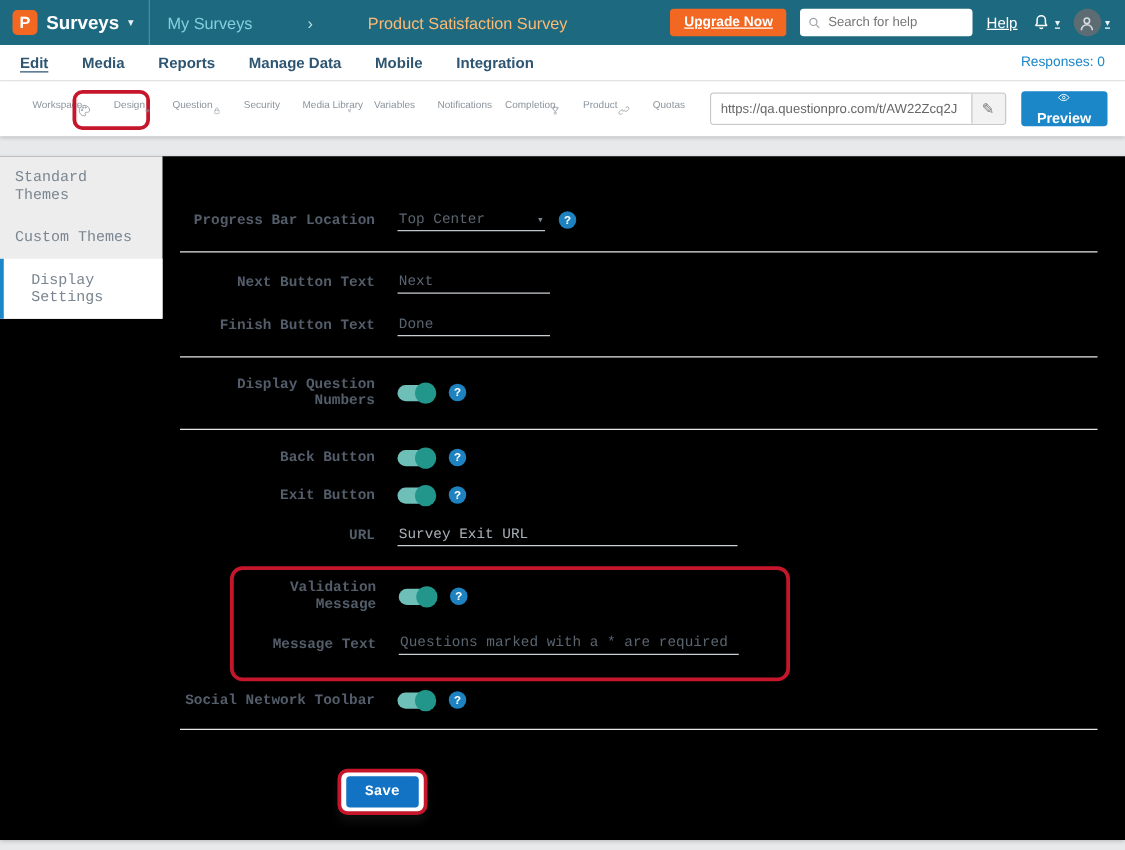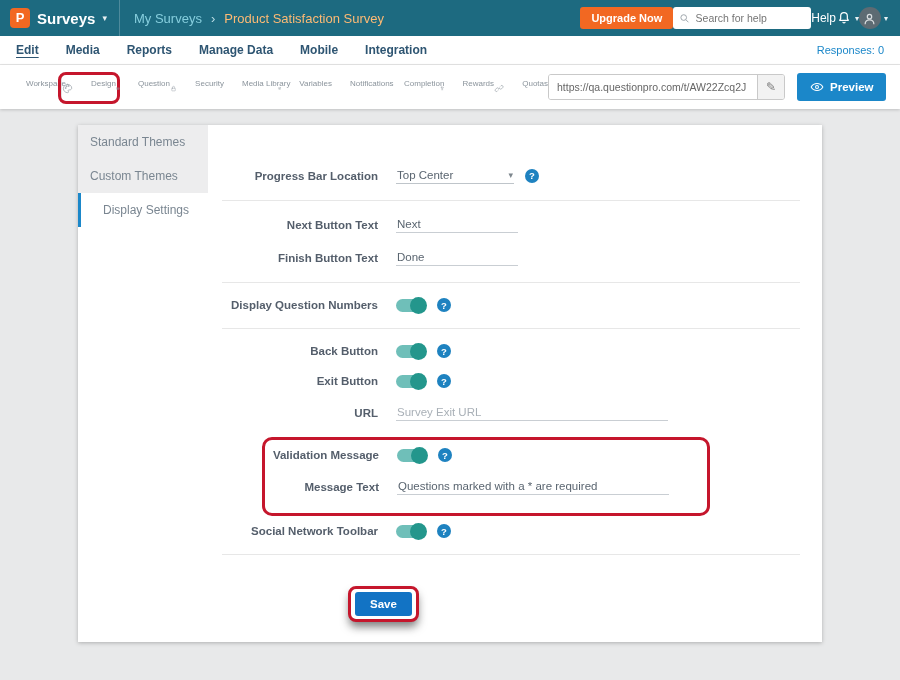--- a/index.html
+++ b/index.html
@@ -7,25 +7,25 @@
   body { font-family:"Liberation Sans", sans-serif; background:#e8e9ea; color:#5a6570; }
 
   
   .topbar { height:36px; background:#1d6a80; display:flex; align-items:center; color:#fff; }
   .brand { height:100%; width:120px; display:flex; align-items:center; gap:7px; padding:0 10px;
            border-right:1px solid rgba(255,255,255,.22); cursor:pointer; }
   .logo { width:20px; height:20px; background:#f26822; border-radius:4px; color:#fff;
           font-weight:bold; font-size:13px; text-align:center; line-height:20px; }
   .brand-label { font-size:15px; font-weight:600; }
   .caret { font-size:9px; opacity:.9; }
-  .crumbs { margin-left:14px; font-size:13px; display:flex; align-items:center; }
+  .crumbs { margin-left:14px; font-size:13px; display:flex; align-items:center;gap:35px; }
   .crumb-parent { color:#86cedd; cursor:pointer; }
   .chev { margin:0 9px; color:#bcdfe6; font-size:13px; }
   .crumb-current { color:#fdba74; }
-  .top-right { margin-left:auto; display:flex; align-items:center; gap:0; padding-right:12px; }
+  .top-right { margin-left:auto; display:flex; align-items:center; gap:11px; padding-right:12px;text-decoration:underline; }
   .upgrade { background:#f26822; color:#fff; border:none; border-radius:3px; font-size:11px;
              font-weight:bold; padding:5px 11px; cursor:pointer; font-family:inherit; }
   .search { background:#fff; border-radius:3px; height:22px; width:138px; display:flex;
             align-items:center; padding:0 6px; gap:5px; }
   .search input { border:none; outline:none; font-size:10.5px; width:100%; color:#555;
                   font-family:inherit; background:transparent; }
   .help-link { font-size:12px; cursor:pointer; }
   .ico-wrap { display:flex; align-items:center; gap:3px; cursor:pointer; }
   .mini-caret { font-size:8px; color:#e7f2f5; }
   .avatar { width:22px; height:22px; border-radius:50%; background:#5d6b73; display:flex;
@@ -49,27 +49,27 @@
   .red-frame { position:absolute; top:-3px; left:-4px; right:-4px; bottom:-4px;
                border:3px solid #c5162c; border-radius:8px; pointer-events:none; }
   .toolbar-right { margin-left:auto; display:flex; align-items:center; gap:12px; padding-right:6px; }
   .url-group { display:flex; border:1px solid #c9c9c9; border-radius:3px; overflow:hidden; height:26px; background:#fff; }
   .url-group input { border:none; outline:none; width:208px; font-size:10.5px; color:#666;
                      padding:0 8px; font-family:inherit; }
   .url-edit { width:27px; background:#f2f2f2; border-left:1px solid #c9c9c9; display:flex;
               align-items:center; justify-content:center; color:#777; font-size:12px; cursor:pointer; }
   .preview { background:#1b87c9; color:#fff; border:none; border-radius:3px; height:28px;
              padding:0 13px; font-size:11.5px; font-weight:bold; display:flex; gap:6px;
-             align-items:center; cursor:pointer; font-family:inherit; }
+             align-items:center; cursor:pointer; font-family:inherit;flex-direction:column; }
   .preview svg { stroke:#fff; fill:none; stroke-width:1.8; }
 
   
   .content { height:571px; }
-  .panel { display:flex; width:744px; margin:16px auto 0; min-height:515px; background:#ffffff;
-           box-shadow:0 1px 4px rgba(0,0,0,.25); }
+  .panel { display:flex; width:900px; margin:16px auto 0; min-height:515px; background:#000000;
+           box-shadow:0 1px 4px rgba(0,0,0,.25);font-family:Liberation Mono, monospace; }
   .side { width:130px; flex:none; }
   .side-list { background:#ededee; }
   .side-item { padding:10px 12px; font-size:12px; color:#7a8691; cursor:pointer; }
   .side-item.active { background:#fff; border-left:3px solid #1b87c9; padding-left:22px; }
 
   .form { flex:1; padding:42px 22px 20px 14px; }
   .row { display:flex; align-items:center; margin-bottom:16px; }
   .row label { width:156px; flex:none; text-align:right; margin-right:18px; font-size:11.5px;
                font-weight:600; color:#545e6b; }
   .uline { border:none; border-bottom:1px solid #c9ced3; font-size:11.5px; color:#5a6570;
@@ -221,21 +221,21 @@
     </svg>
     <span class="tlabel">Completion</span>
   </div>
   <div class="tool">
     <svg width="19" height="19" viewBox="0 0 24 24">
       <path d="M8 4h8v5a4 4 0 0 1-8 0V4z"></path>
       <path d="M8 5H5a3 3 0 0 0 3 4M16 5h3a3 3 0 0 1-3 4"></path>
       <line x1="12" y1="13" x2="12" y2="16"></line>
         <path d="M9 19.5h6M10 16.5h4"></path>
     </svg>
-    <span class="tlabel">Rewards</span>
+    <span class="tlabel">Product</span>
   </div>
   <div class="tool">
     <svg width="19" height="19" viewBox="0 0 24 24">
       <path d="M10.5 13.5l3-3"></path>
       <path d="M8.5 17.5l-1 1a3 3 0 0 1-4.2-4.2l3-3a3 3 0 0 1 4.2 0"></path>
       <path d="M15.5 6.5l1-1a3 3 0 0 1 4.2 4.2l-3 3a3 3 0 0 1-4.2 0"></path>
     </svg>
     <span class="tlabel">Quotas</span>
   </div>
 

